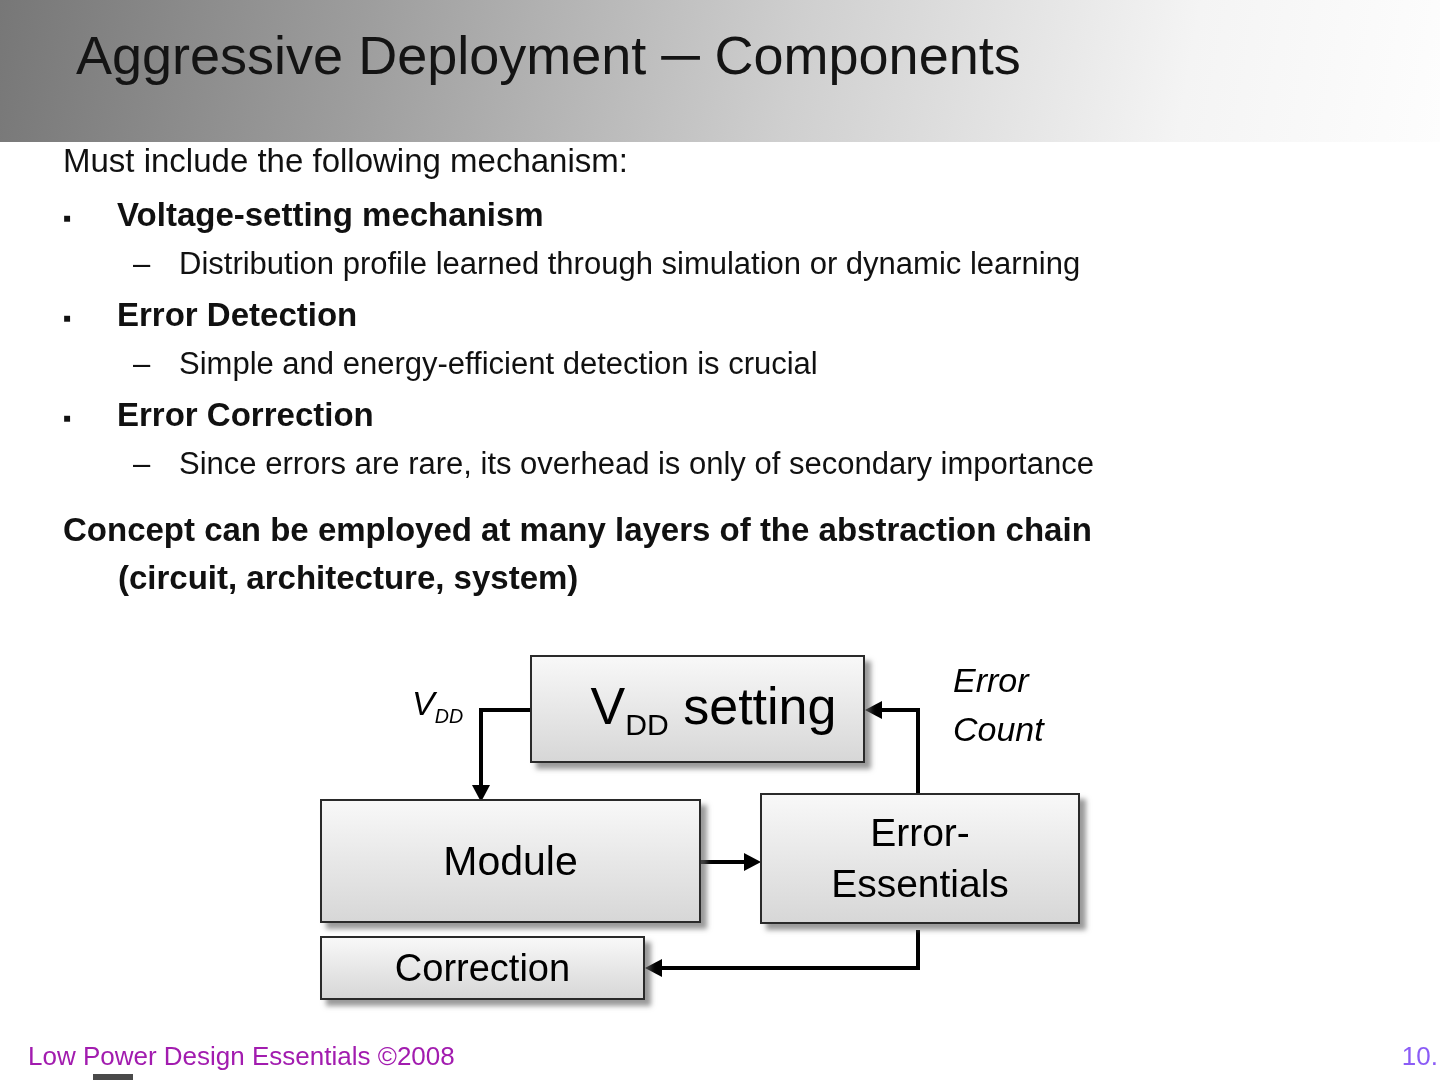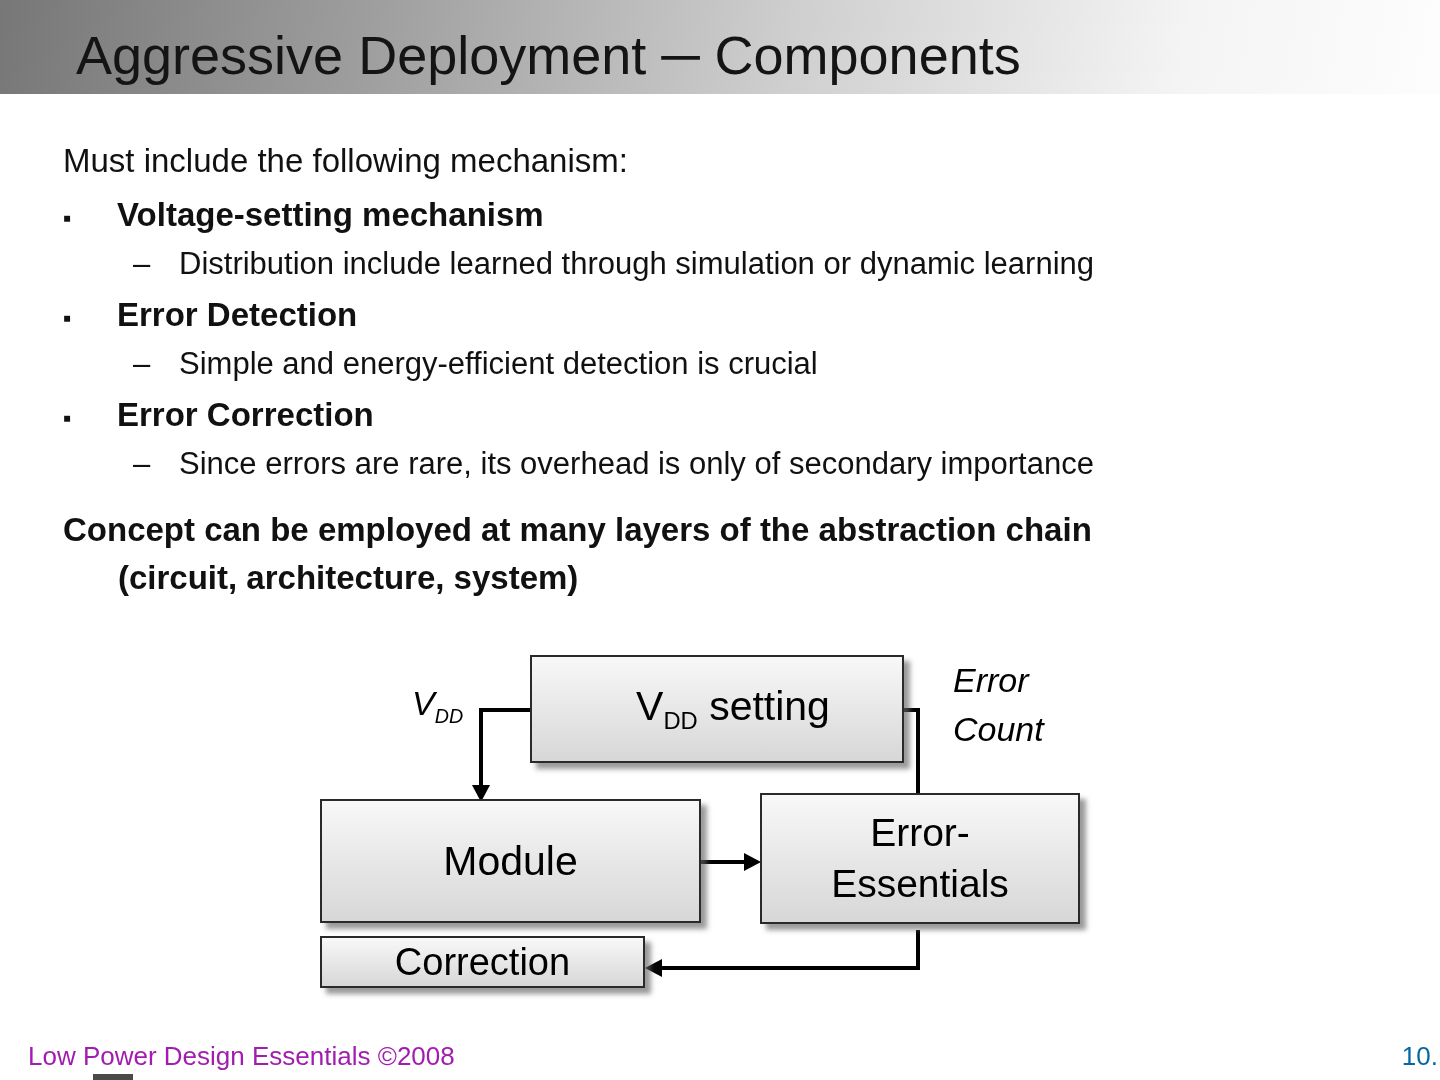--- a/index.html
+++ b/index.html
@@ -2,21 +2,21 @@
 <html><head>
 <meta charset="utf-8">
 <style>
   * { margin:0; padding:0; box-sizing:border-box; }
   html,body { background:#ffffff; }
   body { font-family:"Liberation Sans", sans-serif; color:#111; }
   .slide { position:relative; width:1440px; height:1080px; background:#fff; overflow:hidden; }
 
   
   .title-band {
-    position:absolute; top:0; left:0; width:1440px; height:94px;
+    position:absolute; top:0; left:0; width:1440px; height:142px;
     background:linear-gradient(100deg, #777777 0%, #9d9d9d 25%, #cfcfcf 55%, #f4f4f4 82%, #fdfdfd 100%);
   }
   .title {
     position:absolute; left:76px; top:24px;
     font-size:54px; font-weight:400; color:#141414; white-space:nowrap;
   }
 
   
   .body { position:absolute; left:63px; top:142px; width:1330px; }
   .intro { font-size:33px; margin-bottom:16px; }
@@ -32,53 +32,53 @@
   .diagram { position:absolute; inset:0; }
   .arrows { position:absolute; left:0; top:0; pointer-events:none; }
   .dbox {
     position:absolute;
     background:linear-gradient(to bottom, #f8f8f8 0%, #e9e9e9 45%, #d7d7d7 100%);
     border:2px solid #2a2a2a;
     box-shadow:6px 6px 5px rgba(100,100,100,0.65);
     display:flex; align-items:center; justify-content:center;
     text-align:center; color:#000;
   }
-  .dbox.vdd        { left:530px; top:655px; width:374px; height:108px; font-size:41px;padding-left:32px; }
+  .dbox.vdd        { left:530px; top:655px; width:335px; height:108px; font-size:52px;padding-left:32px; }
   .dbox.module     { left:320px; top:799px; width:381px; height:124px; font-size:41px; }
   .dbox.errdet     { left:760px; top:793px; width:320px; height:131px; font-size:39px; line-height:1.3; }
-  .dbox.correction { left:320px; top:936px; width:325px; height:52px; font-size:38px; }
+  .dbox.correction { left:320px; top:936px; width:325px; height:64px; font-size:38px; }
   .dbox sub, .lbl sub { font-size:0.58em; }
   .lbl { position:absolute; font-style:italic; color:#000; }
   .lbl.vdd-lbl { left:388px; top:684px; font-size:34px;margin-left:24px; }
   .lbl.errcount { left:953px; top:656px; font-size:34px; line-height:1.45; }
 
   
   .footer-left  { position:absolute; left:28px; bottom:8px; font-size:26px; color:#a21caf; }
-  .footer-right { position:absolute; right:2px; bottom:8px; font-size:26px; color:#0369a1; }
+  .footer-right { position:absolute; right:2px; bottom:8px; font-size:26px; color:#8b5cf6; }
   .bottom-decor { position:absolute; left:93px; bottom:0; width:40px; height:6px; background:#4a4a4a; }
 </style>
 </head>
 <body>
 
 <div class="slide">
 
   <header class="title-band">
     <h1 class="title">Aggressive Deployment ─ Components</h1>
   </header>
 
   <main class="body">
     <p class="intro">Must include the following mechanism:</p>
 
     <div class="row main">
       <span class="marker-sq">▪</span>
       <span>Voltage-setting mechanism</span>
     </div>
     <div class="row sub">
       <span class="marker-dash">–</span>
-      <span>Distribution include learned through simulation or dynamic learning</span>
+      <span>Distribution profile learned through simulation or dynamic learning</span>
     </div>
 
     <div class="row main">
       <span class="marker-sq">▪</span>
       <span>Error Detection</span>
     </div>
     <div class="row sub">
       <span class="marker-dash">–</span>
       <span>Simple and energy-efficient detection is crucial</span>
     </div>

